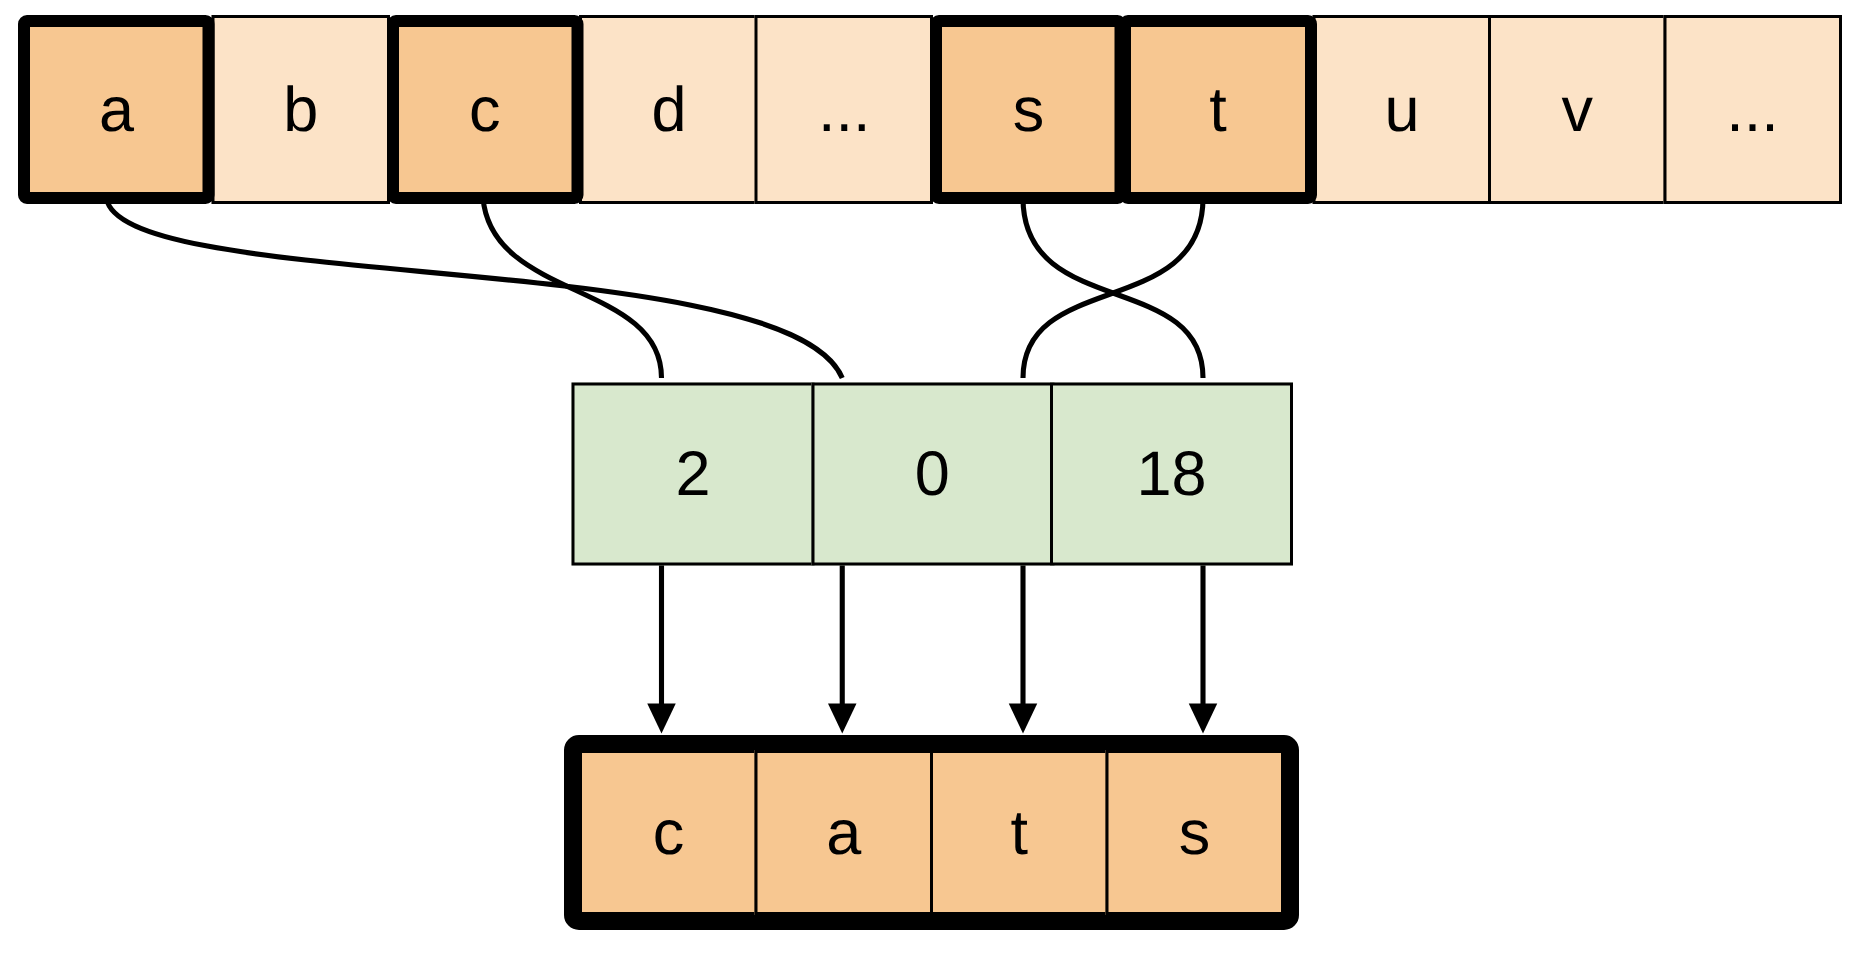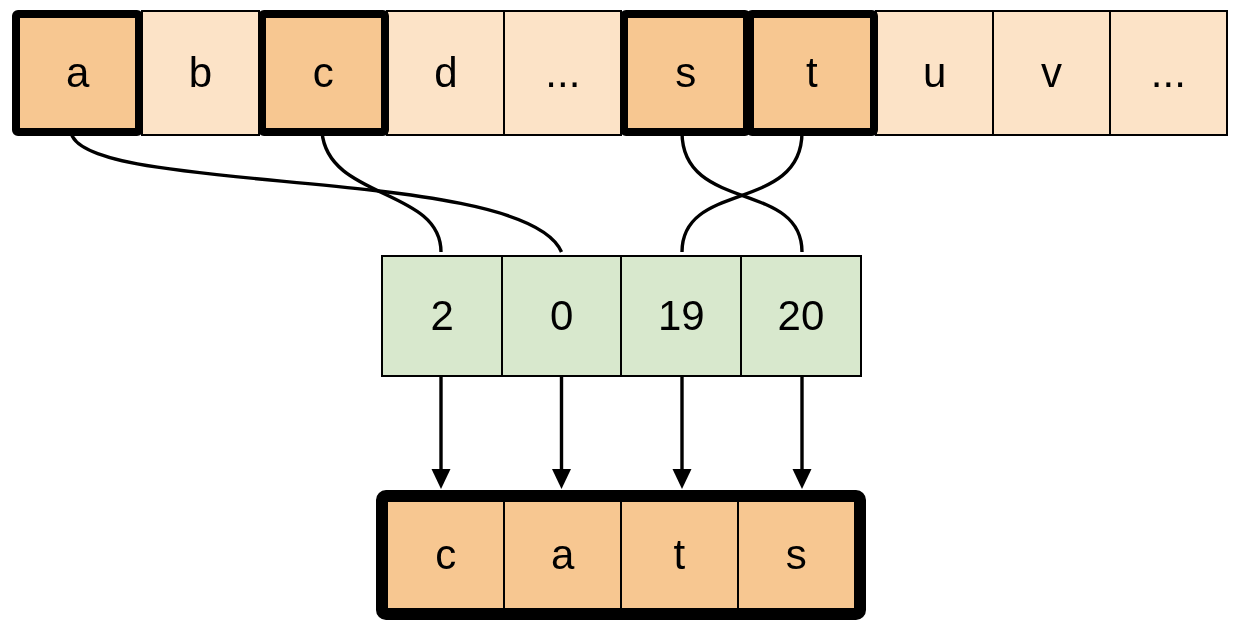--- a/index.html
+++ b/index.html
@@ -71,22 +71,21 @@
   <div class="cell hl">s</div>
   <div class="cell hl pull">t</div>
   <div class="cell">u</div>
   <div class="cell">v</div>
   <div class="cell">...</div>
 </div>
 
 <div class="row row-index">
   <div class="cell">2</div>
   <div class="cell">0</div>
-  <div class="cell">19</div>
-  <div class="cell">20</div>
+  <div class="cell">18</div>
 </div>
 
 <div class="output-group">
   <div class="cell">c</div>
   <div class="cell">a</div>
   <div class="cell">t</div>
   <div class="cell">s</div>
 </div>
 
 </body></html>

